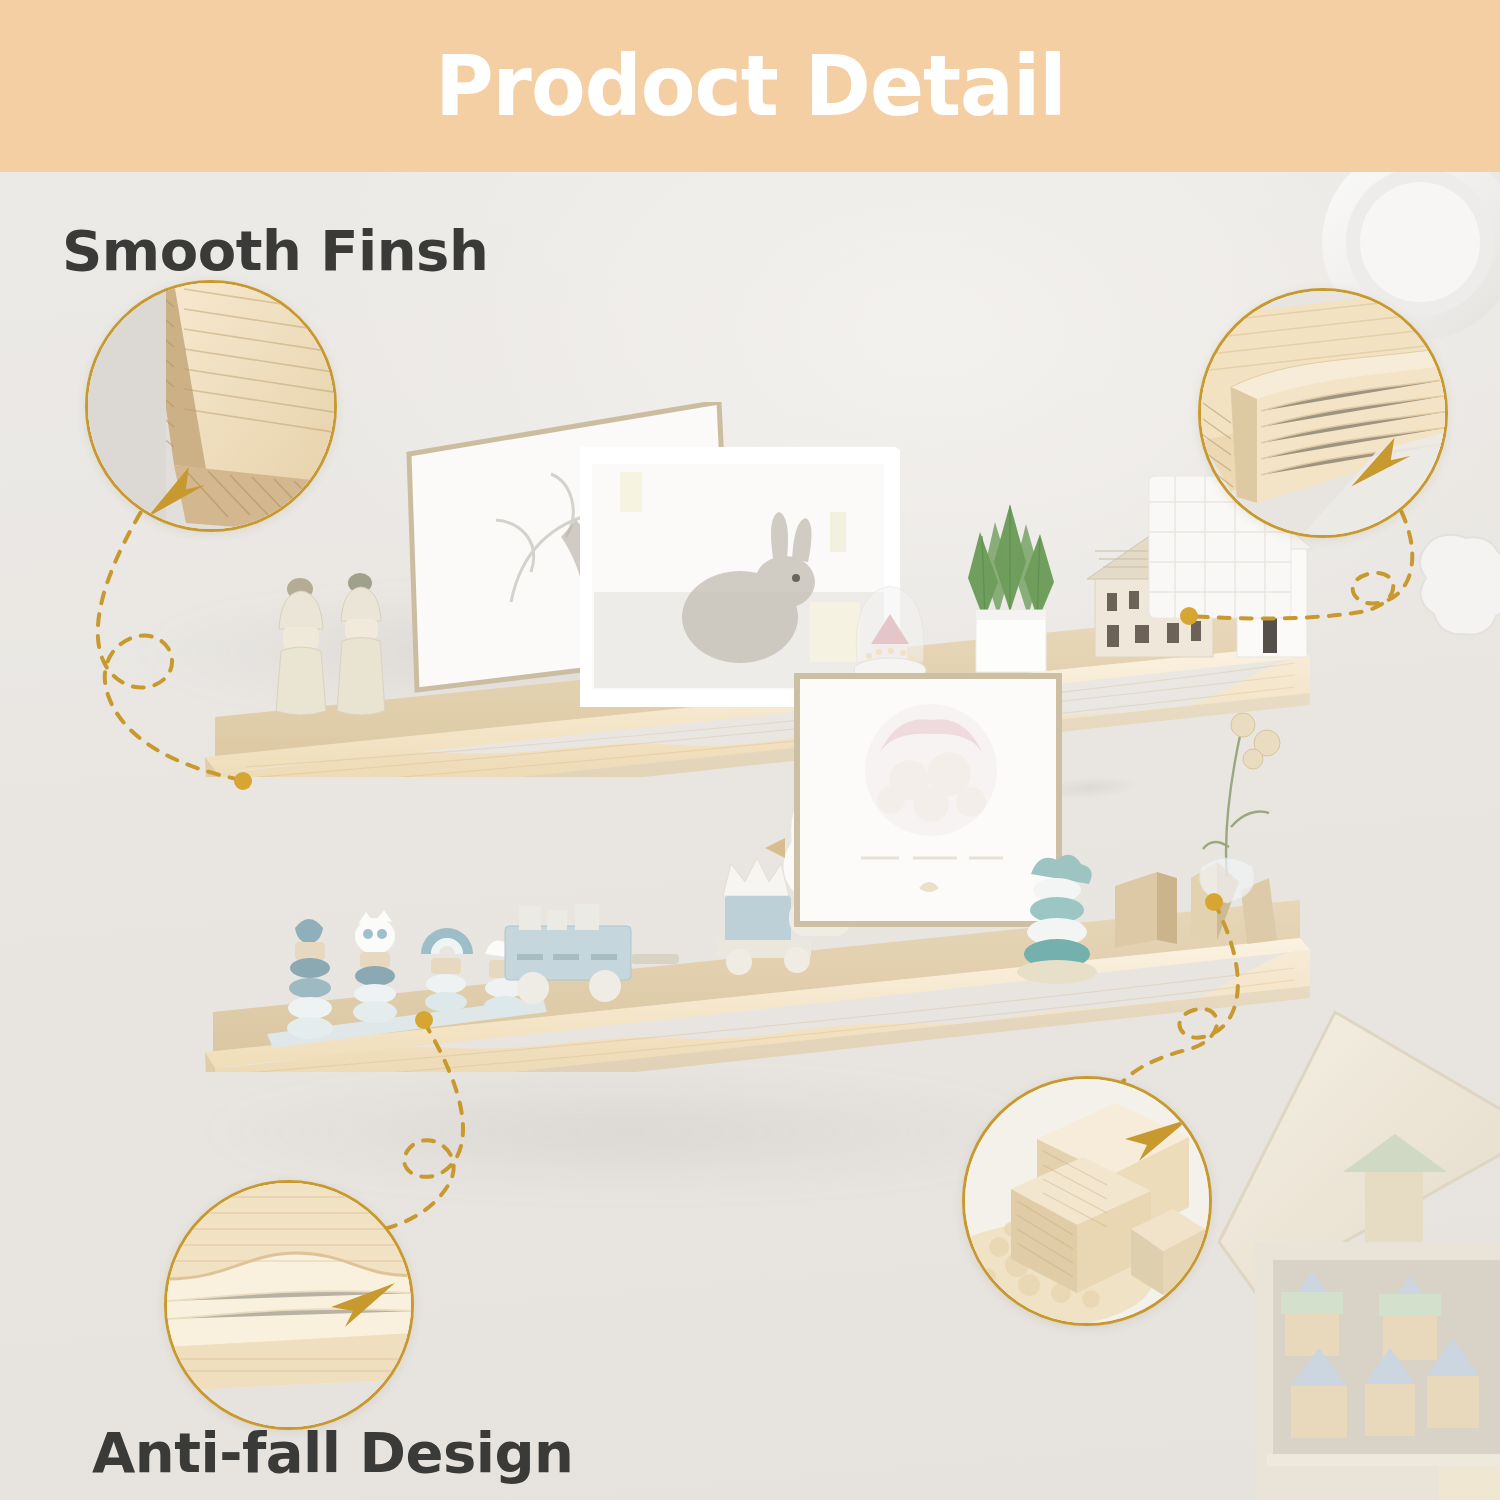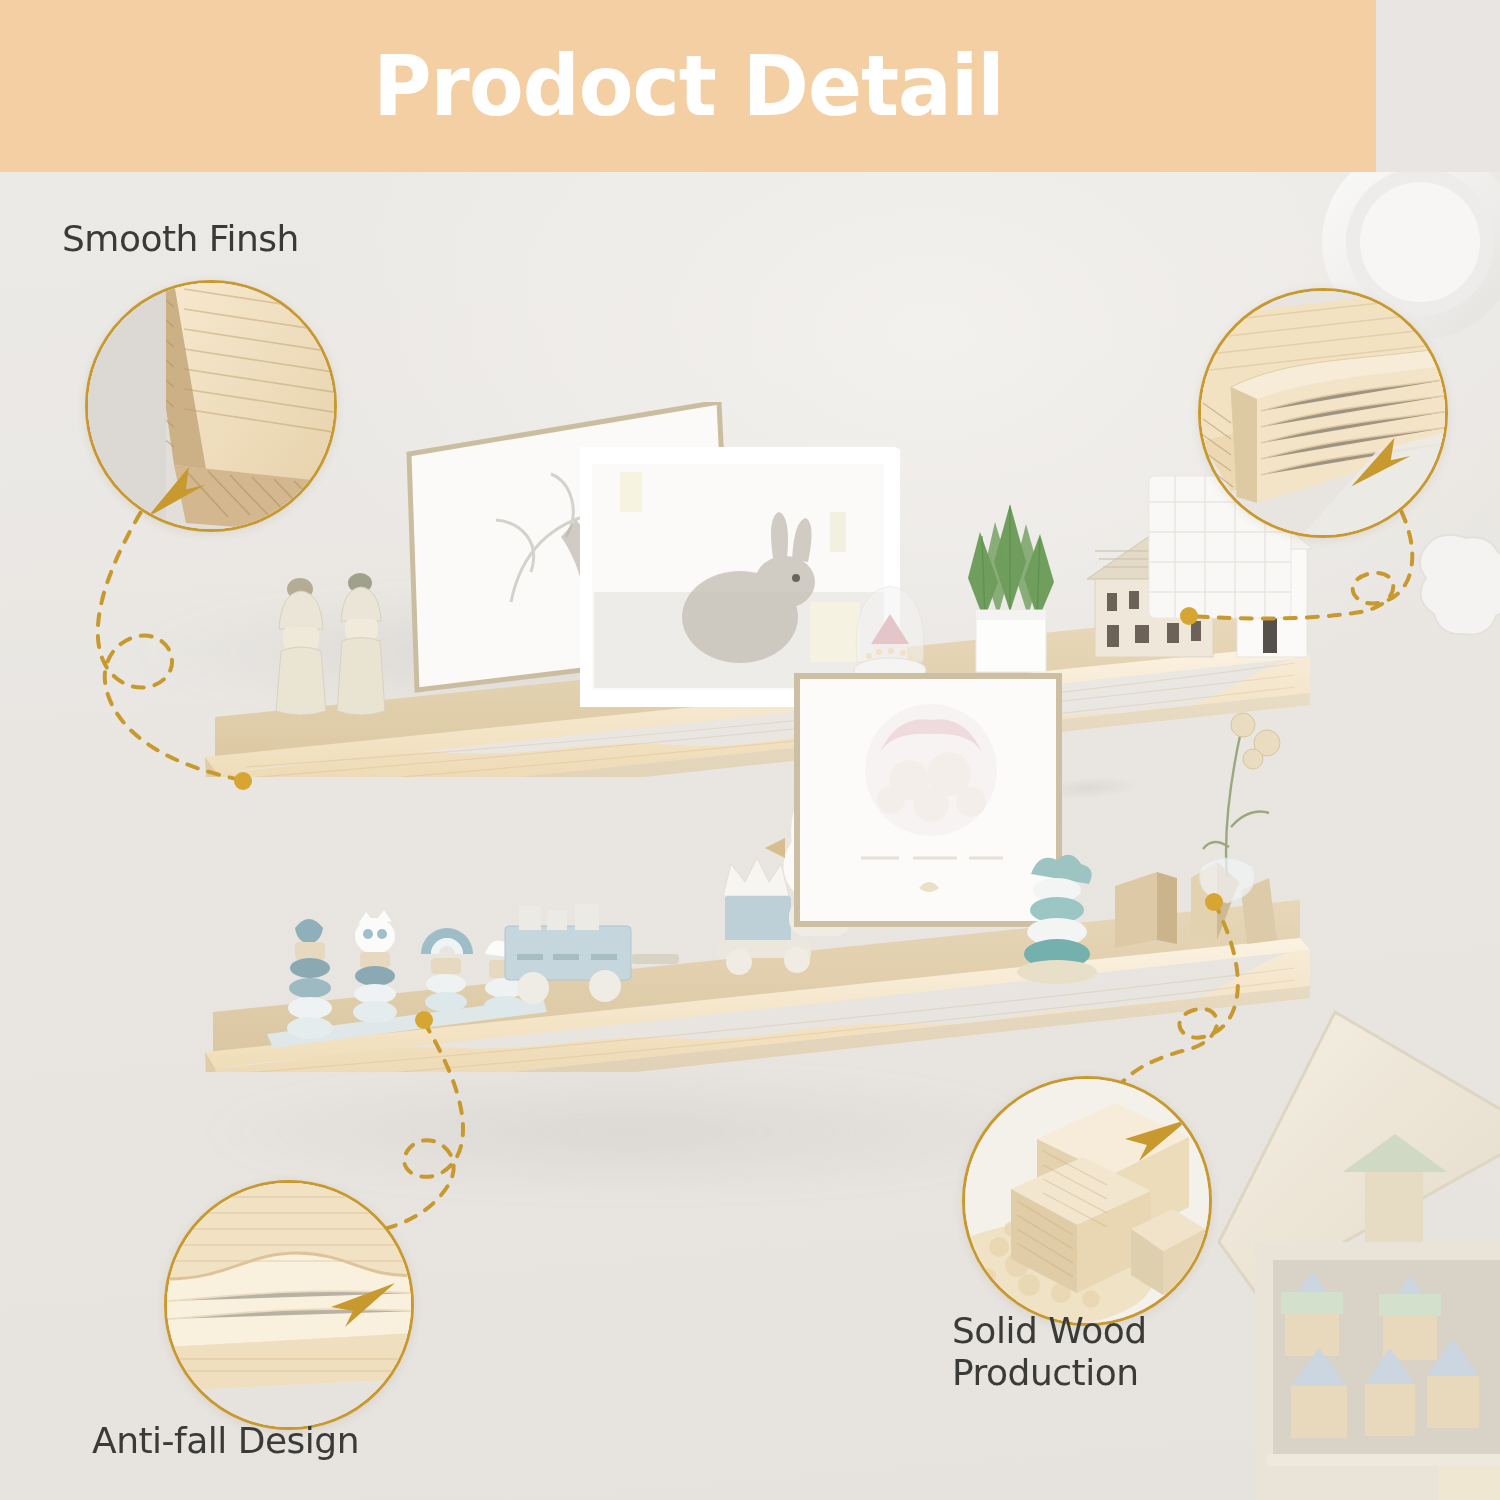--- a/index.html
+++ b/index.html
@@ -6,21 +6,21 @@
   html, body { width:1500px; height:1500px; }
   body {
     font-family:"Liberation Sans", sans-serif;
     background:#e8e5e2;
     overflow:hidden;
     position:relative;
   }
 
   
   .header-band{
-    position:absolute; left:0; top:0; width:1376px; height:172px;
+    position:absolute; left:0; top:0; width:1500px; height:172px;
     background:#f5cfa4;
     display:flex; align-items:center; justify-content:center;
   }
   .header-title{
     font-size:83px; font-weight:bold; color:#ffffff;
     letter-spacing:-1px; line-height:1;
     font-family:"DejaVu Sans", sans-serif;
     transform:scaleX(0.96);
   }
 
@@ -60,21 +60,21 @@
     position:absolute; border-radius:50%;
     border:3px solid #c8992e;
     overflow:hidden;
     box-shadow:0 2px 10px rgba(120,95,40,.12);
   }
   .callout-img{ position:absolute; inset:0; }
 
   .label{
     position:absolute;
     color:#3a3a38;
-    font-size:36px; font-weight:normal; letter-spacing:-.5px;
+    font-size:56px; font-weight:bold; letter-spacing:-.5px;
     font-family:"DejaVu Sans", sans-serif;
     line-height:1.18;
     white-space:pre-line;
   }
   .dashline{ position:absolute; pointer-events:none; }
 
   
   .obj{ position:absolute; }
 </style>
 </head>
@@ -569,16 +569,14 @@
       <path d="M198 172 L240 150 L240 192 L198 216 Z" fill="#e7d6b5"></path>
       <g opacity=".3" stroke="#bc9c68" stroke-width="1.4">
         <path d="M78 72 L142 106 M78 86 L142 120 M78 100 L142 134 M78 114 L142 148"></path>
         <path d="M52 122 L108 156 M52 136 L108 170 M52 150 L108 184 M52 164 L108 198"></path>
       </g>
     </svg>
     <svg style="position:absolute;left:140px;top:26px;" width="90" height="60" viewBox="0 0 90 60">
       <path d="M84 14 L20 34 L42 40 L34 56 Z" fill="#c8992e"></path>
     </svg>
   </div>
-  <div class="label" style="left:952px; top:1138px;">Solid Wood
-Production</div>
 
 </div>
 
 </body></html>

